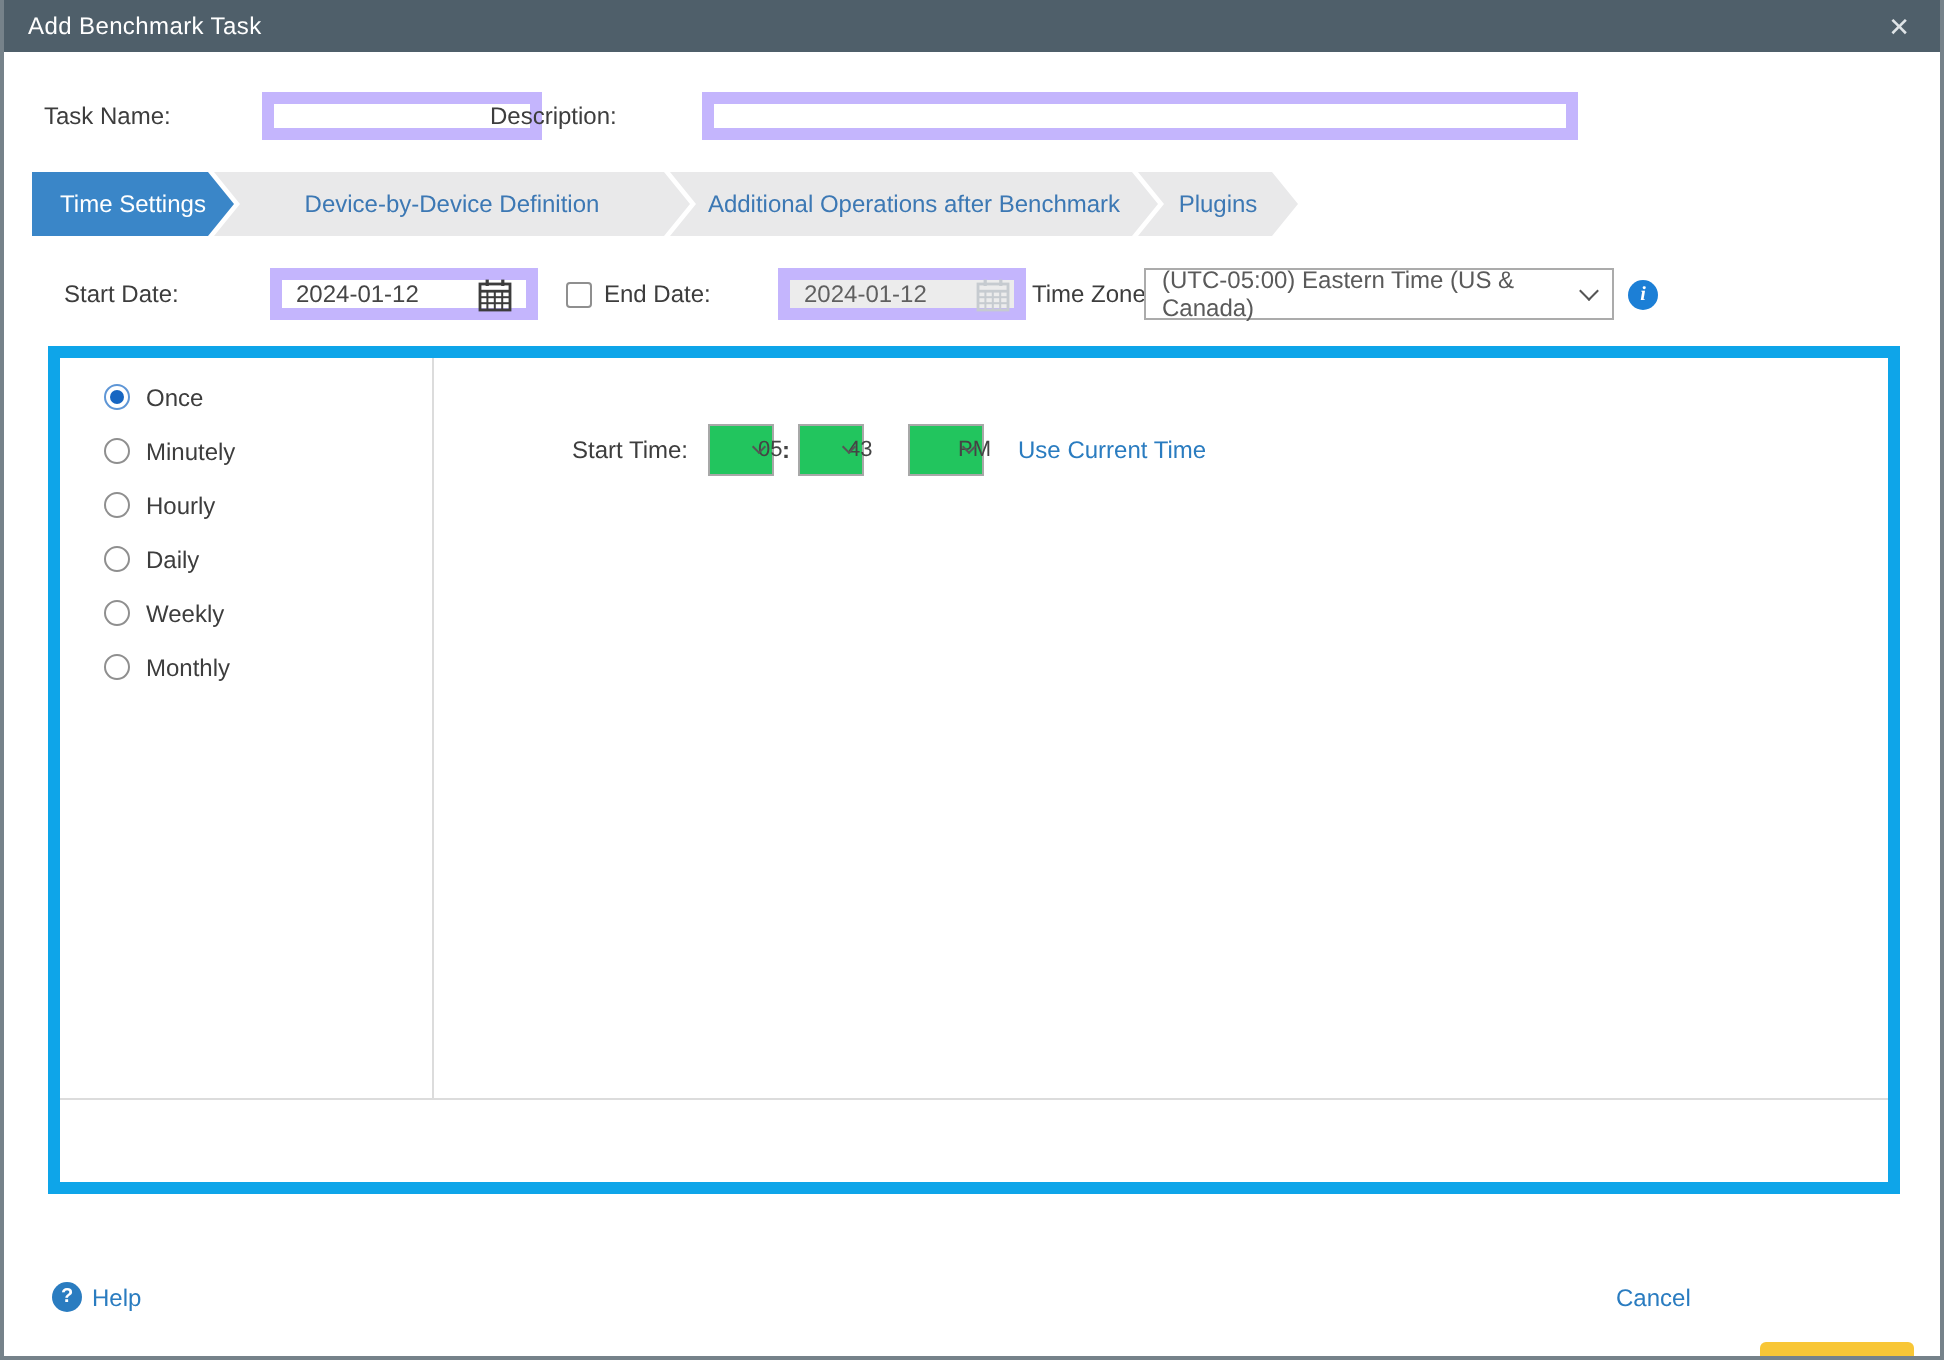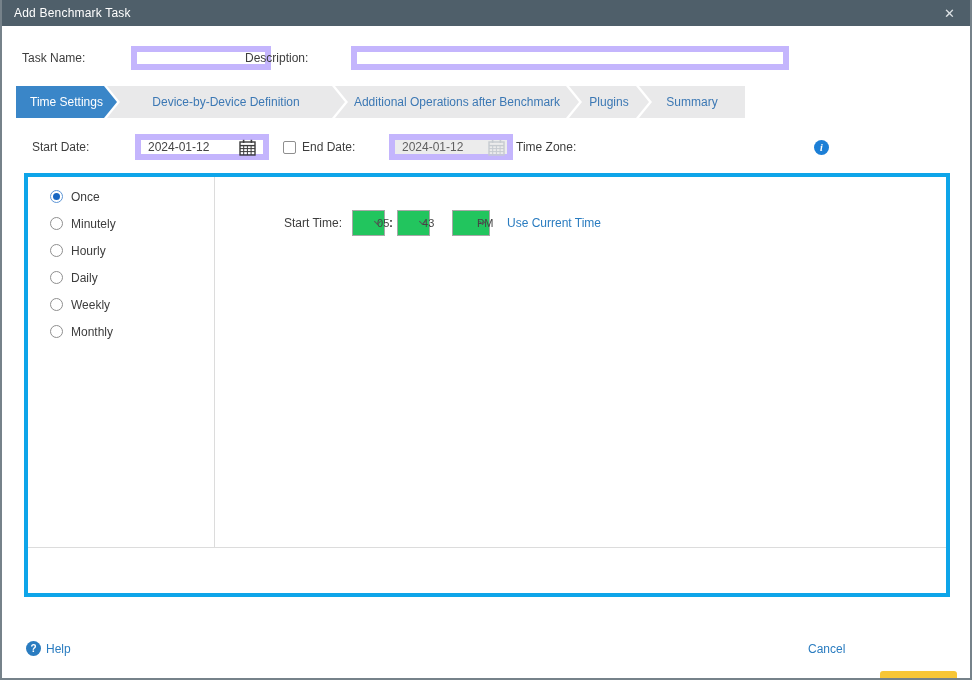--- a/index.html
+++ b/index.html
@@ -45,21 +45,21 @@
                 display:flex; align-items:center; padding:0 22px 0 8px; color:#5a5a5a; cursor:pointer; }
   .chev { position:absolute; right:8px; top:50%; width:7px; height:7px; margin-top:-5px;
           border-left:1.5px solid #555; border-bottom:1.5px solid #555; transform:rotate(-45deg); }
   .icon-circle { position:absolute; width:15px; height:15px; border-radius:50%;
                  display:flex; align-items:center; justify-content:center;
                  color:#fff; font-size:10px; font-weight:bold; cursor:pointer; }
   .info-circle { background:#1c7fd6; top:7px; font-family:"Liberation Serif", serif; font-style:italic; }
 
   
   .content-box { position:absolute; left:22px; top:173px; width:926px; height:424px;
-                 border:4px solid #0ea5e9; background:#fff; }
+                 border:6px solid #0ea5e9; background:#fff; }
   .vdivider { position:absolute; left:186px; top:0; height:370px; width:0; border-right:1px solid #dcdcdc; }
   .hdivider { position:absolute; left:0; right:0; top:370px; height:0; border-top:1px solid #dcdcdc; }
 
   
   .radio-list { position:absolute; left:22px; top:6px; }
   .radio-row { display:flex; align-items:center; height:27px; cursor:pointer; }
   .radio { width:13px; height:13px; border-radius:50%; border:1px solid #8f8f8f; background:#fff;
            margin-right:8px; position:relative; flex:none; }
   .radio.checked { border-color:#5e96d6; }
   .radio.checked::after { content:""; position:absolute; left:2px; top:2px; width:7px; height:7px;
@@ -110,23 +110,20 @@
       <span>Time Settings</span>
     </div>
     <div class="tab t3">
       <span>Device-by-Device Definition</span>
     </div>
     <div class="tab t4">
       <span>Additional Operations after Benchmark</span>
     </div>
     <div class="tab t5">
       <span>Plugins</span>
-    </div>
-    <div class="tab last t6">
-      <span>Summary</span>
     </div>
   </div>
 
   <div class="daterow">
     <span class="lbl" style="left:30px;">Start Date:</span>
     <input class="txt-input date-input" style="left: 92px; width: 134px;" type="text" value="2024-01-12">
     <svg class="cal-icon" style="left:237px;" viewBox="0 0 17 17">
       <rect x="1" y="3" width="15" height="13" fill="none" stroke="currentColor" stroke-width="1.4"></rect>
       <line x1="1" y1="6.6" x2="16" y2="6.6" stroke="currentColor" stroke-width="1.4"></line>
       <line x1="4.6" y1="0.8" x2="4.6" y2="4" stroke="currentColor" stroke-width="1.6"></line>
@@ -145,20 +142,24 @@
       <line x1="1" y1="6.6" x2="16" y2="6.6" stroke="currentColor" stroke-width="1.4"></line>
       <line x1="4.6" y1="0.8" x2="4.6" y2="4" stroke="currentColor" stroke-width="1.6"></line>
       <line x1="12.4" y1="0.8" x2="12.4" y2="4" stroke="currentColor" stroke-width="1.6"></line>
       <line x1="1" y1="9.6" x2="16" y2="9.6" stroke="currentColor" stroke-width="1"></line>
       <line x1="1" y1="12.6" x2="16" y2="12.6" stroke="currentColor" stroke-width="1"></line>
       <line x1="4.7" y1="6.6" x2="4.7" y2="16" stroke="currentColor" stroke-width="1"></line>
       <line x1="8.4" y1="6.6" x2="8.4" y2="16" stroke="currentColor" stroke-width="1"></line>
       <line x1="12.1" y1="6.6" x2="12.1" y2="16" stroke="currentColor" stroke-width="1"></line>
     </svg>
     <span class="lbl" style="left:514px;">Time Zone:</span>
+    <div class="select-box" style="left:570px; width:235px;">
+      <span>(UTC-05:00) Eastern Time (US &amp; Canada)</span>
+      <span class="chev"></span>
+    </div>
     <span class="icon-circle info-circle" style="left:812px;">i</span>
   </div>
 
   <div class="content-box">
     <div class="vdivider"></div>
     <div class="hdivider"></div>
 
     <div class="radio-list">
       <div class="radio-row">
         <span class="radio checked"></span>

